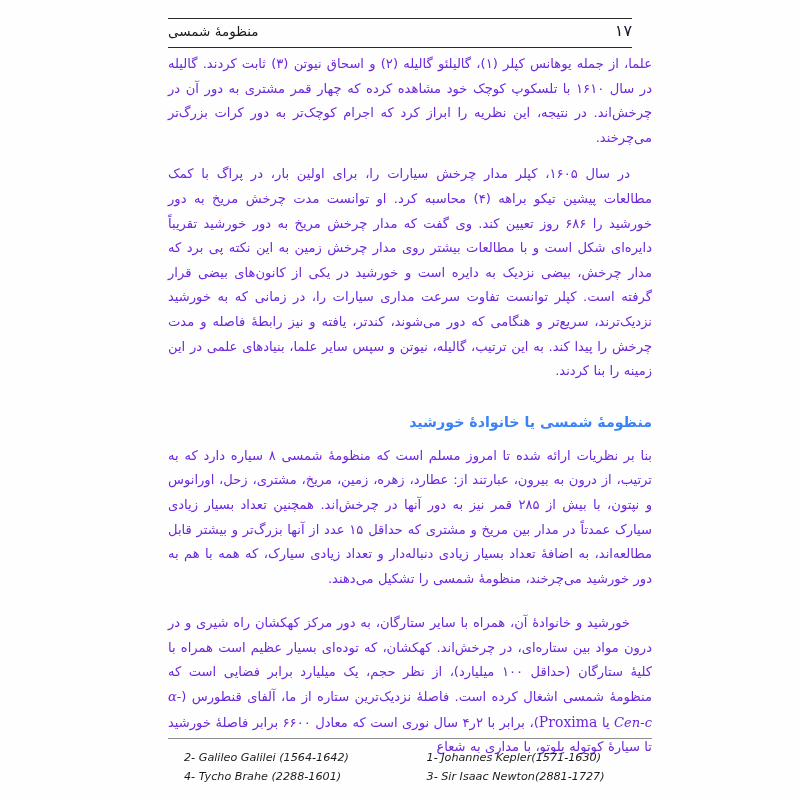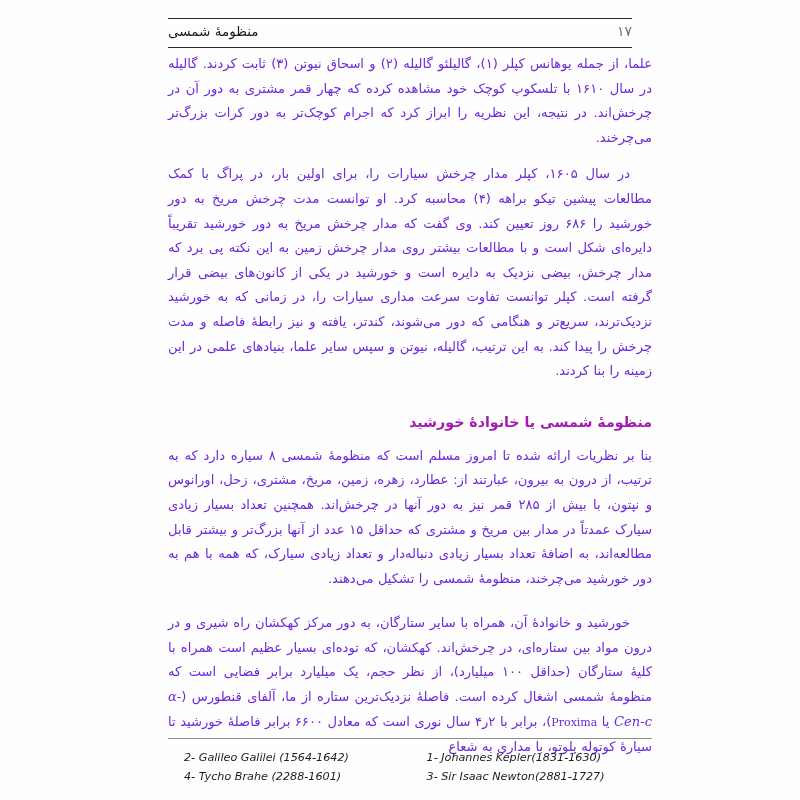--- a/index.html
+++ b/index.html
@@ -44,23 +44,23 @@
   .header-title {
     font-family: "DejaVu Sans", sans-serif;
     font-size: 13.5px;
     line-height: 22px;
     color: #1a1a1a;
     direction: rtl;
     letter-spacing: 0px;
   }
   .header-pagenum {
     font-family: "DejaVu Sans", sans-serif;
-    font-size: 14px;
+    font-size: 16px;
     line-height: 22px;
-    color: #737373;
+    color: #0f172a;
     direction: rtl;
   }
 
   
   .content {
     position: absolute;
     top: 52px;
     left: 168px;
     width: 484px;
     direction: rtl;
@@ -80,33 +80,33 @@
     hyphens: none;
     word-spacing: 0.2px;
   }
   .para.indent { text-indent: 22px; }
   .para + .para { margin-top: 12px; }
 
   .section-heading {
     font-family: "DejaVu Sans", sans-serif;
     font-size: 14.2px;
     font-weight: bold;
-    color: #a21caf;
+    color: #3b82f6;
     direction: rtl;
     text-align: right;
     margin: 26px 0 10px 0;
     line-height: 24px;
   }
   .gap-med   { height: 20px; }
 
   .latin {
     font-family: "DejaVu Serif", serif;
     direction: ltr;
     unicode-bidi: embed;
-    font-size: 11px;
+    font-size: 14px;
   }
   .greek-ital {
     font-family: "DejaVu Serif", serif;
     font-style: italic;
     direction: ltr;
     unicode-bidi: embed;
   }
 
   
   .footnotes {
@@ -173,21 +173,21 @@
       <span>خورشید و خانوادهٔ آن، همراه با سایر ستارگان، به دور مرکز کهکشان راه شیری و در درون مواد بین ستاره‌ای، در چرخش‌اند. کهکشان، که توده‌ای بسیار عظیم است همراه با کلیهٔ ستارگان (حداقل ۱۰۰ میلیارد)، از نظر حجم، یک میلیارد برابر فضایی است که منظومهٔ شمسی اشغال کرده است. فاصلهٔ نزدیک‌ترین ستاره از ما، آلفای قنطورس (</span><span class="greek-ital">α-Cen-c</span><span> یا </span><span class="latin">Proxima</span><span>)، برابر با ۲ر۴ سال نوری است که معادل ۶۶۰۰ برابر فاصلهٔ خورشید تا سیارهٔ کوتوله پلوتو، با مداری به شعاع</span>
     </p>
 
   </div>
 
   <div class="footnotes">
     <div class="footnote-rule"></div>
 
     <div class="fn-row">
       <div class="fn-cell right-col">2- Galileo Galilei  (1564-1642)</div>
-      <div class="fn-cell">1- Johannes Kepler(1831-1630)</div>
+      <div class="fn-cell">1- Johannes Kepler(1571-1630)</div>
     </div>
 
     <div class="fn-row">
       <div class="fn-cell right-col">4- Tycho Brahe  (2288-1601)</div>
       <div class="fn-cell">3- Sir Isaac Newton(2881-1727)</div>
     </div>
   </div>
 
 </div>
 

